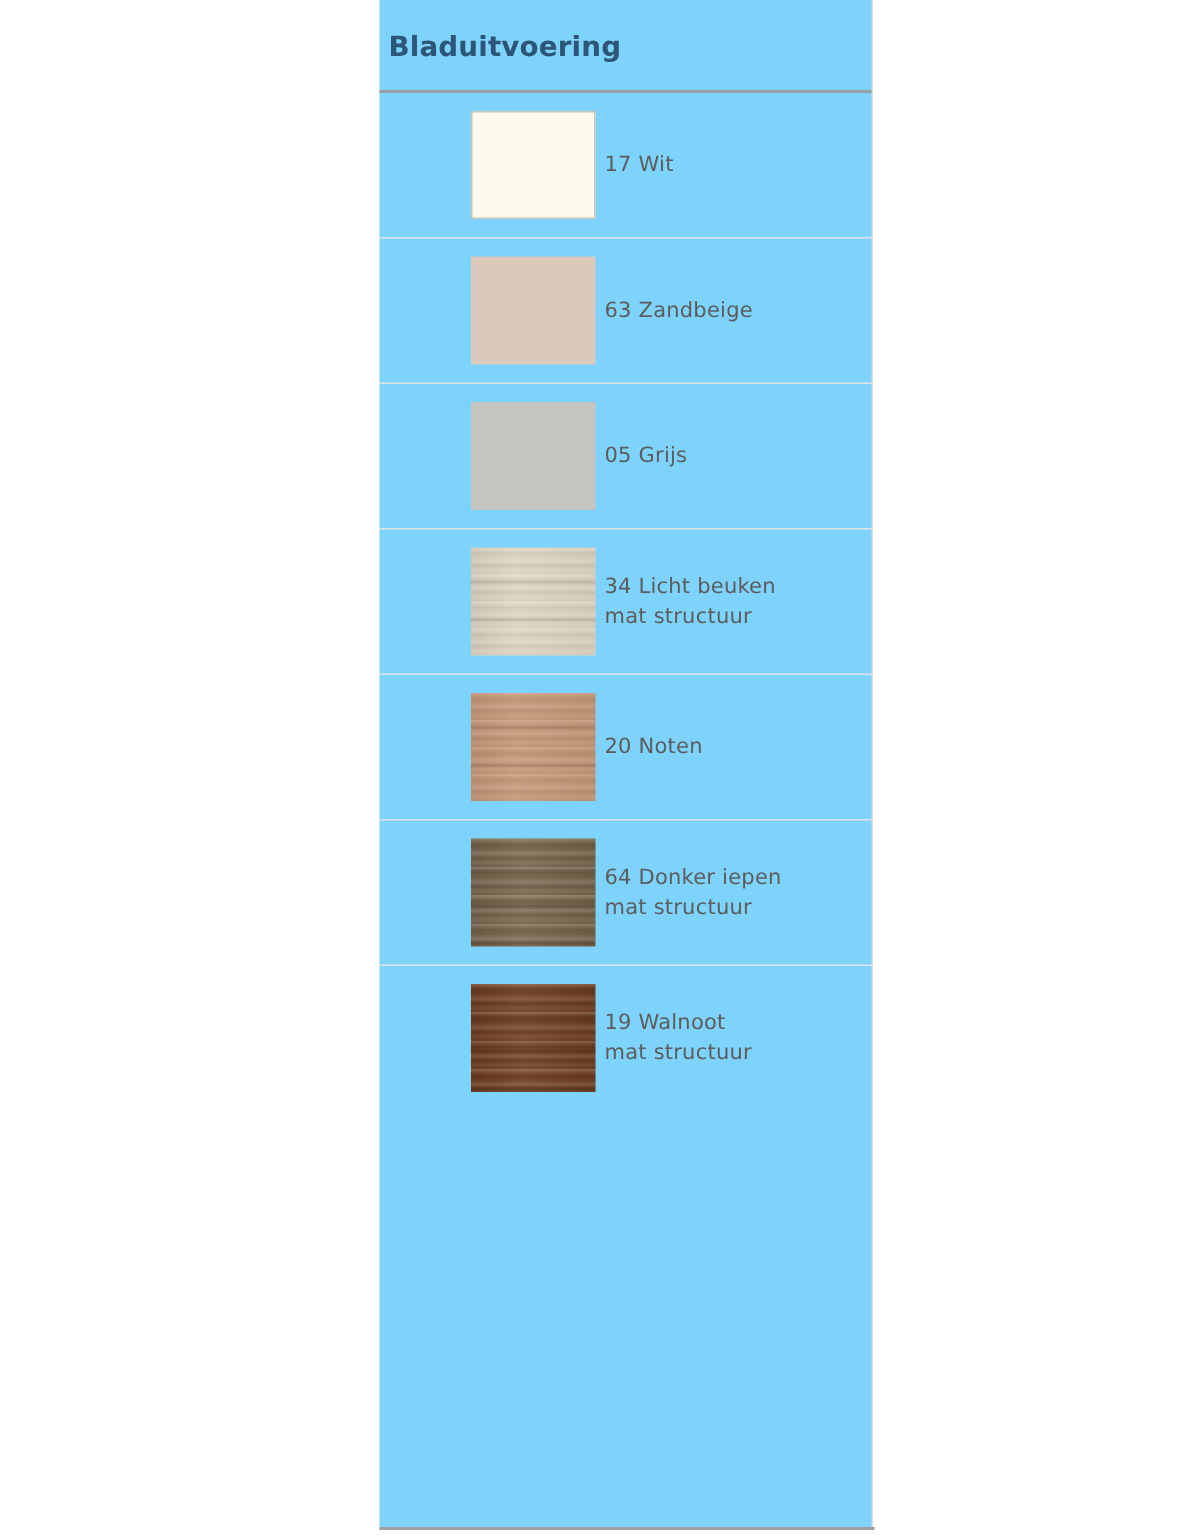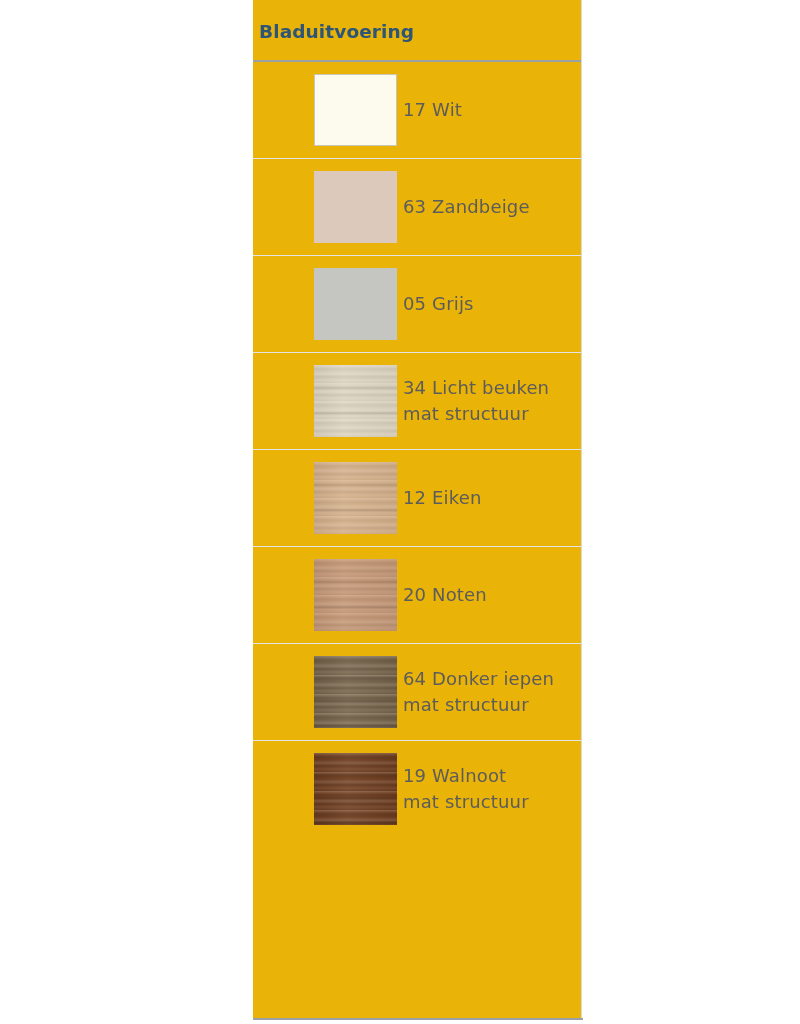--- a/index.html
+++ b/index.html
@@ -24,21 +24,21 @@
 
   
   .panel {
     position: absolute;
     left: 253px;
     top: 0px;
     width: 329px;
     height: 1020px;
     box-sizing: border-box;
     border-right: 1px solid #d8dadc;
-    background: #eab308;
+    background: #7dd3fc;
   }
 
   .panel-title {
     font-size: 18.5px;
     font-weight: bold;
     color: #2c5578;
     letter-spacing: 0.1px;
     padding: 21px 0 0 6px;
     line-height: 1.2;
   }
@@ -67,21 +67,21 @@
   .cell-swatch {
     width: 148px;
     padding: 0;
     vertical-align: middle;
     text-align: left;
   }
 
   .cell-label {
     padding: 0 6px 0 2px;
     vertical-align: middle;
-    font-size: 18px;
+    font-size: 14px;
     color: #5c5c5c;
     line-height: 1.45;
     letter-spacing: 0.15px;
   }
 
   .chip-wrap {
     padding: 12px 0 12px 61px;
   }
 
   .chip {
@@ -222,32 +222,20 @@
               </div>
             </td>
             <td class="cell-label">
               <span class="label-line">34 Licht beuken</span>
               <span class="label-line">mat structuur</span>
             </td>
           </tr>
           <tr class="swatch-row">
             <td class="cell-swatch">
               <div class="chip-wrap">
-                <div class="chip" style="background: rgb(213, 177, 140);">
-                  <div class="grain wood"></div>
-                </div>
-              </div>
-            </td>
-            <td class="cell-label">
-              <span class="label-line">12 Eiken</span>
-            </td>
-          </tr>
-          <tr class="swatch-row">
-            <td class="cell-swatch">
-              <div class="chip-wrap">
                 <div class="chip" style="background: rgb(197, 152, 119);">
                   <div class="grain wood"></div>
                 </div>
               </div>
             </td>
             <td class="cell-label">
               <span class="label-line">20 Noten</span>
             </td>
           </tr>
           <tr class="swatch-row">

